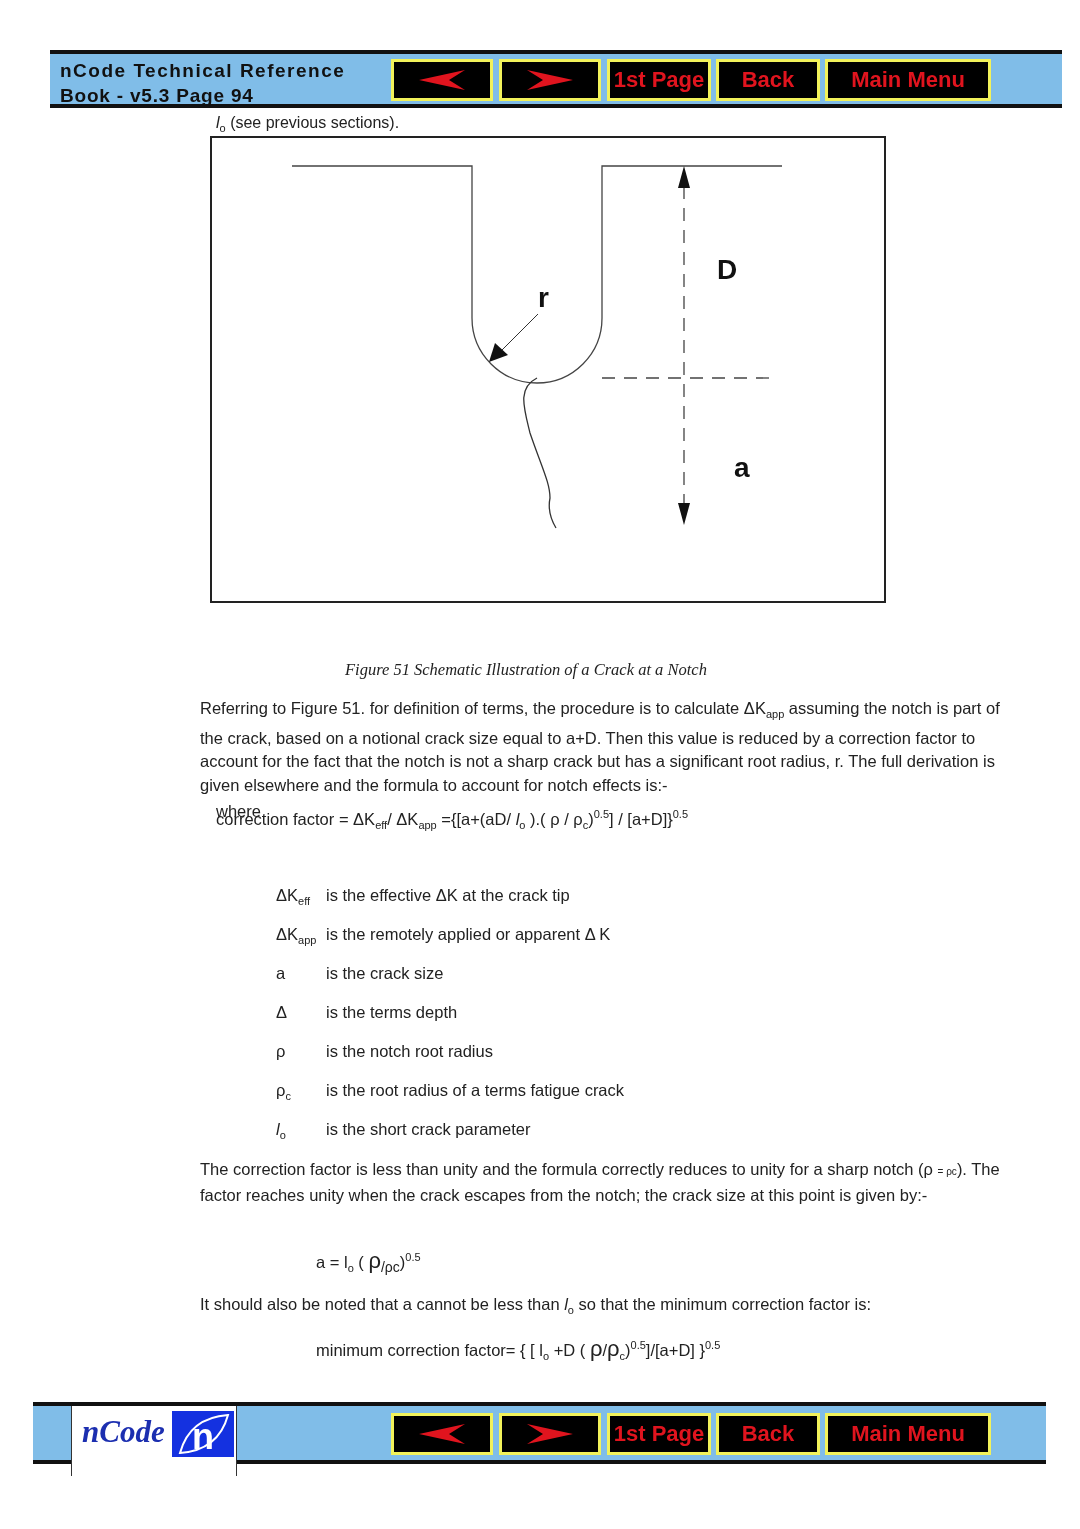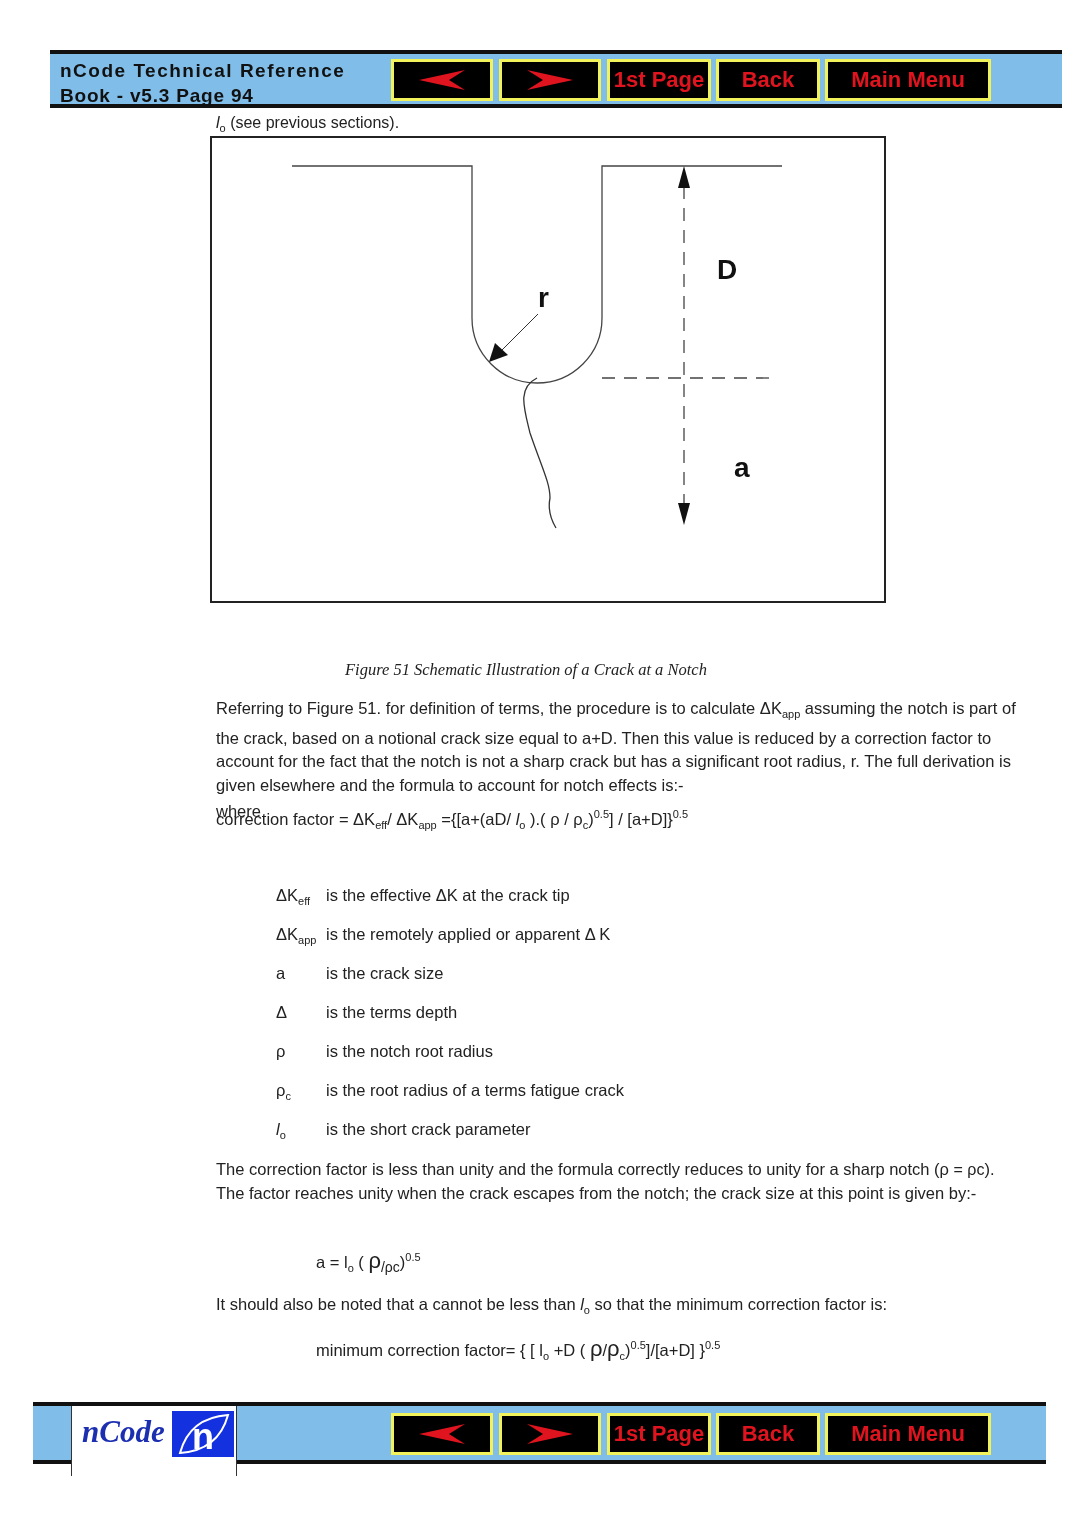--- a/index.html
+++ b/index.html
@@ -22,21 +22,21 @@
   .intro-line { position:absolute; left:216px; top:114px; font-size:16px; color:#222; }
   .sub { font-size:11px; vertical-align:-4px; }
   .sup { font-size:11px; vertical-align:7px; }
 
   .figure-frame { position:absolute; left:210px; top:136px; width:676px; height:467px; border:2px solid #222; box-sizing:border-box; }
   .figure-svg { position:absolute; left:0; top:0; }
   .fig-label { font-family:"Liberation Sans", sans-serif; font-weight:bold; font-size:28px; fill:#111; }
 
   .caption { position:absolute; left:345px; top:660px; font-family:"Liberation Serif", serif; font-style:italic; font-size:16.5px; color:#222; }
 
-  .para { position:absolute; left:216px; width:800px; font-size:16.5px; line-height:23.6px; color:#222; }
+  .para { position:absolute; left:200px; width:800px; font-size:16.5px; line-height:23.6px; color:#222; }
   .formula { position:absolute; font-size:16.5px; color:#222; white-space:nowrap; }
 
   .def-row { position:absolute; left:276px; font-size:16.5px; color:#222; white-space:nowrap; }
   .def-sym { position:absolute; left:0; top:0; }
   .def-text { position:absolute; left:50px; top:0; }
   .big-rho { font-size:22px; }
 </style>
 </head>
 <body>
 
@@ -120,21 +120,21 @@
 <div class="def-row" style="top:1081px;">
   <span class="def-sym"><span>ρ</span><span class="sub">c</span></span>
   <span class="def-text">is the root radius of a terms fatigue crack</span>
 </div>
 <div class="def-row" style="top:1120px;">
   <span class="def-sym"><i>l</i><span class="sub">o</span></span>
   <span class="def-text">is the short crack parameter</span>
 </div>
 
 <div class="para" style="top:1158px;">
-  <span>The correction factor is less than unity and the formula correctly reduces to unity for a sharp notch (ρ </span><span style="font-size:16px;">= ρc</span><span>).  The factor reaches unity when the crack escapes from the notch; the crack size at this point is given by:-</span>
+  <span>The correction factor is less than unity and the formula correctly reduces to unity for a sharp notch (ρ </span><span style="font-size:10px;">= ρc</span><span>).  The factor reaches unity when the crack escapes from the notch; the crack size at this point is given by:-</span>
 </div>
 
 <div class="formula" style="left:316px;top:1248px;">
   <span>a =  l</span><span class="sub">o</span><span> ( </span><span class="big-rho">ρ</span><span class="sub" style="font-size:14px;">/ρc</span><span>)</span><span class="sup">0.5</span>
 </div>
 
 <div class="para" style="top:1293px;">
   <span>It should also be noted that a cannot be less than </span><i>l</i><span class="sub">o</span><span> so that the minimum correction factor is:</span>
 </div>
 

